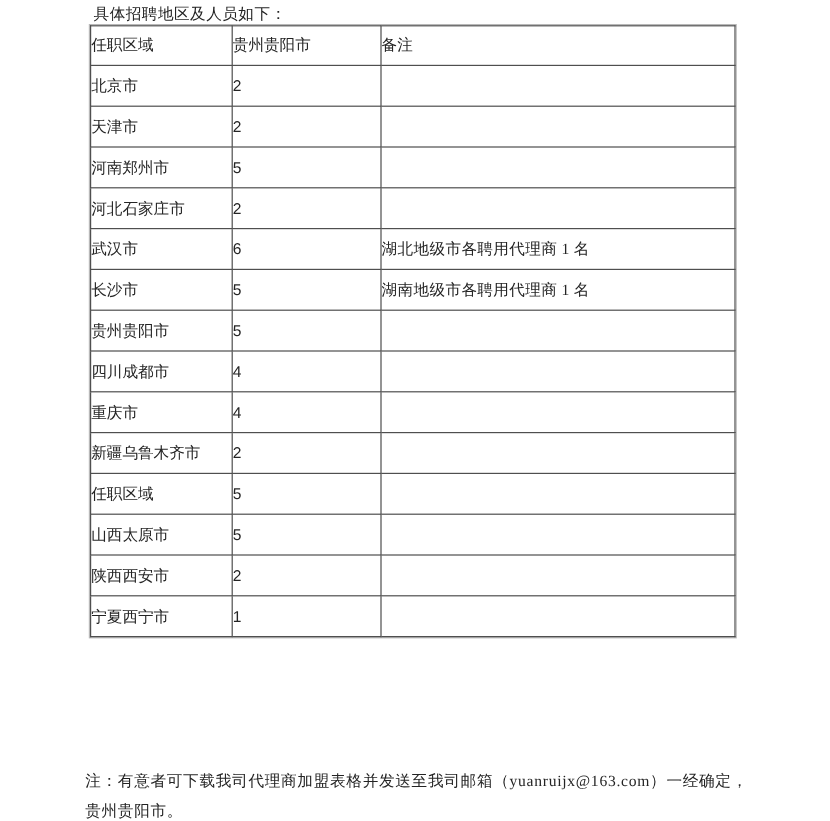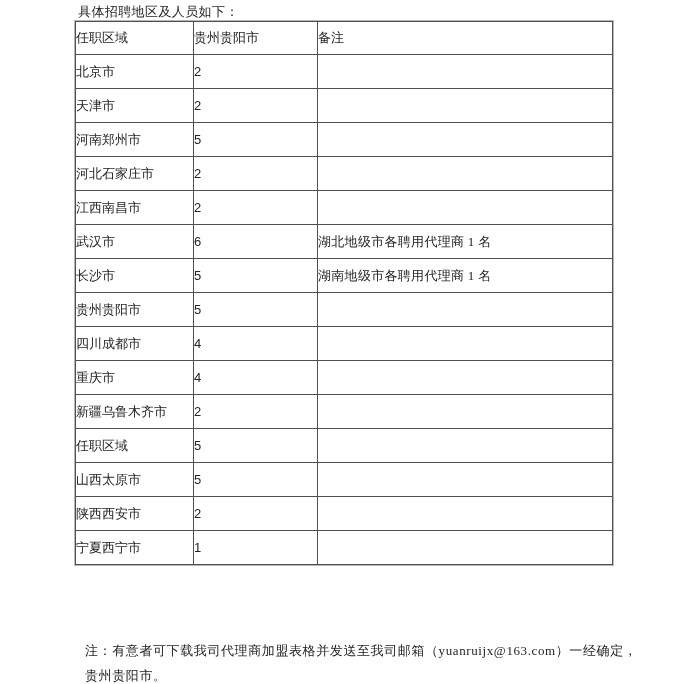--- a/index.html
+++ b/index.html
@@ -50,21 +50,21 @@
   table.recruit tbody tr { height: 34px; }
   td.count-cell {
     font-family: "Liberation Sans", "DejaVu Sans", sans-serif;
     font-size: 13px;
   }
   td.remark-cell {
     letter-spacing: 0.3px;
   }
   .note {
     position: absolute;
-    left: 85px;
+    left: 71px;
     font-size: 13px;
     letter-spacing: 0.6px;
     white-space: nowrap;
   }
   .note-line-1 { top: 642px; }
   .note-line-2 { top: 667px; }
 </style>
 </head>
 <body style="--text-color: #242424; --border-color: #4f4f4f;">
 
@@ -94,25 +94,20 @@
         <td class="count-cell">2</td>
         <td class="remark-cell"></td>
       </tr>
       <tr>
         <td class="region-cell">河南郑州市</td>
         <td class="count-cell">5</td>
         <td class="remark-cell"></td>
       </tr>
       <tr>
         <td class="region-cell">河北石家庄市</td>
-        <td class="count-cell">2</td>
-        <td class="remark-cell"></td>
-      </tr>
-      <tr>
-        <td class="region-cell">江西南昌市</td>
         <td class="count-cell">2</td>
         <td class="remark-cell"></td>
       </tr>
       <tr>
         <td class="region-cell">武汉市</td>
         <td class="count-cell">6</td>
         <td class="remark-cell">湖北地级市各聘用代理商 1 名</td>
       </tr>
       <tr>
         <td class="region-cell">长沙市</td>

